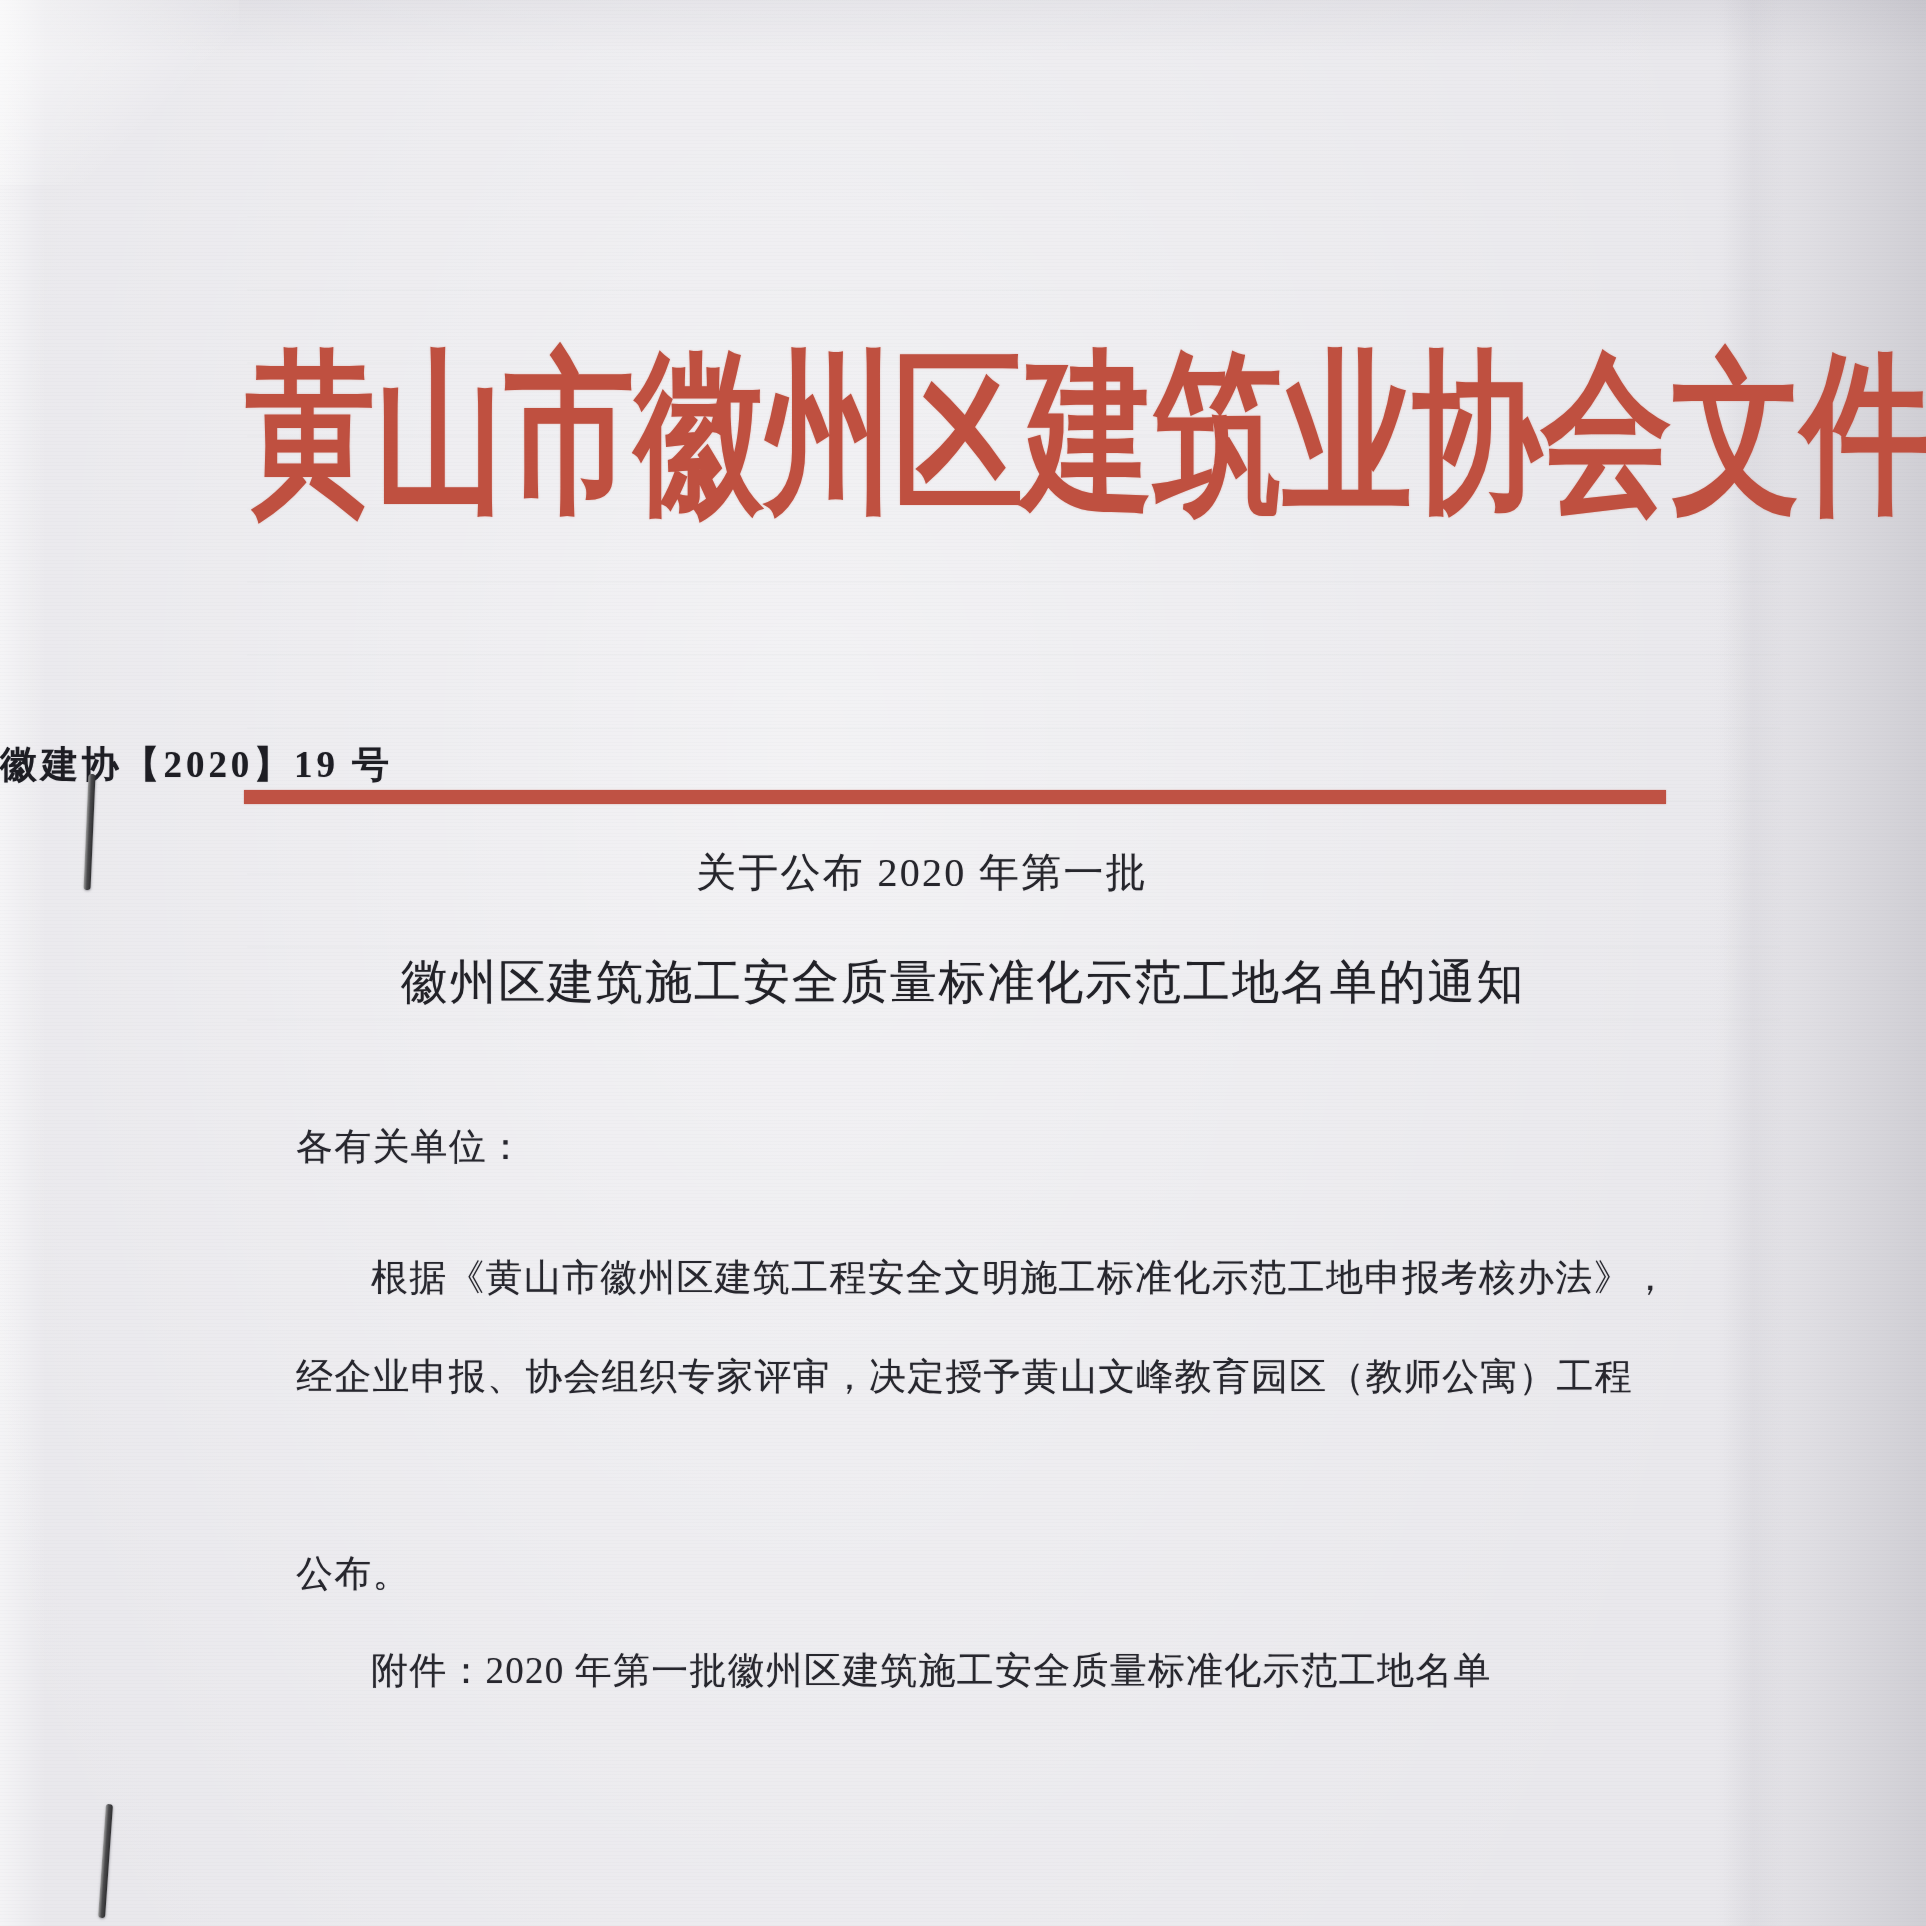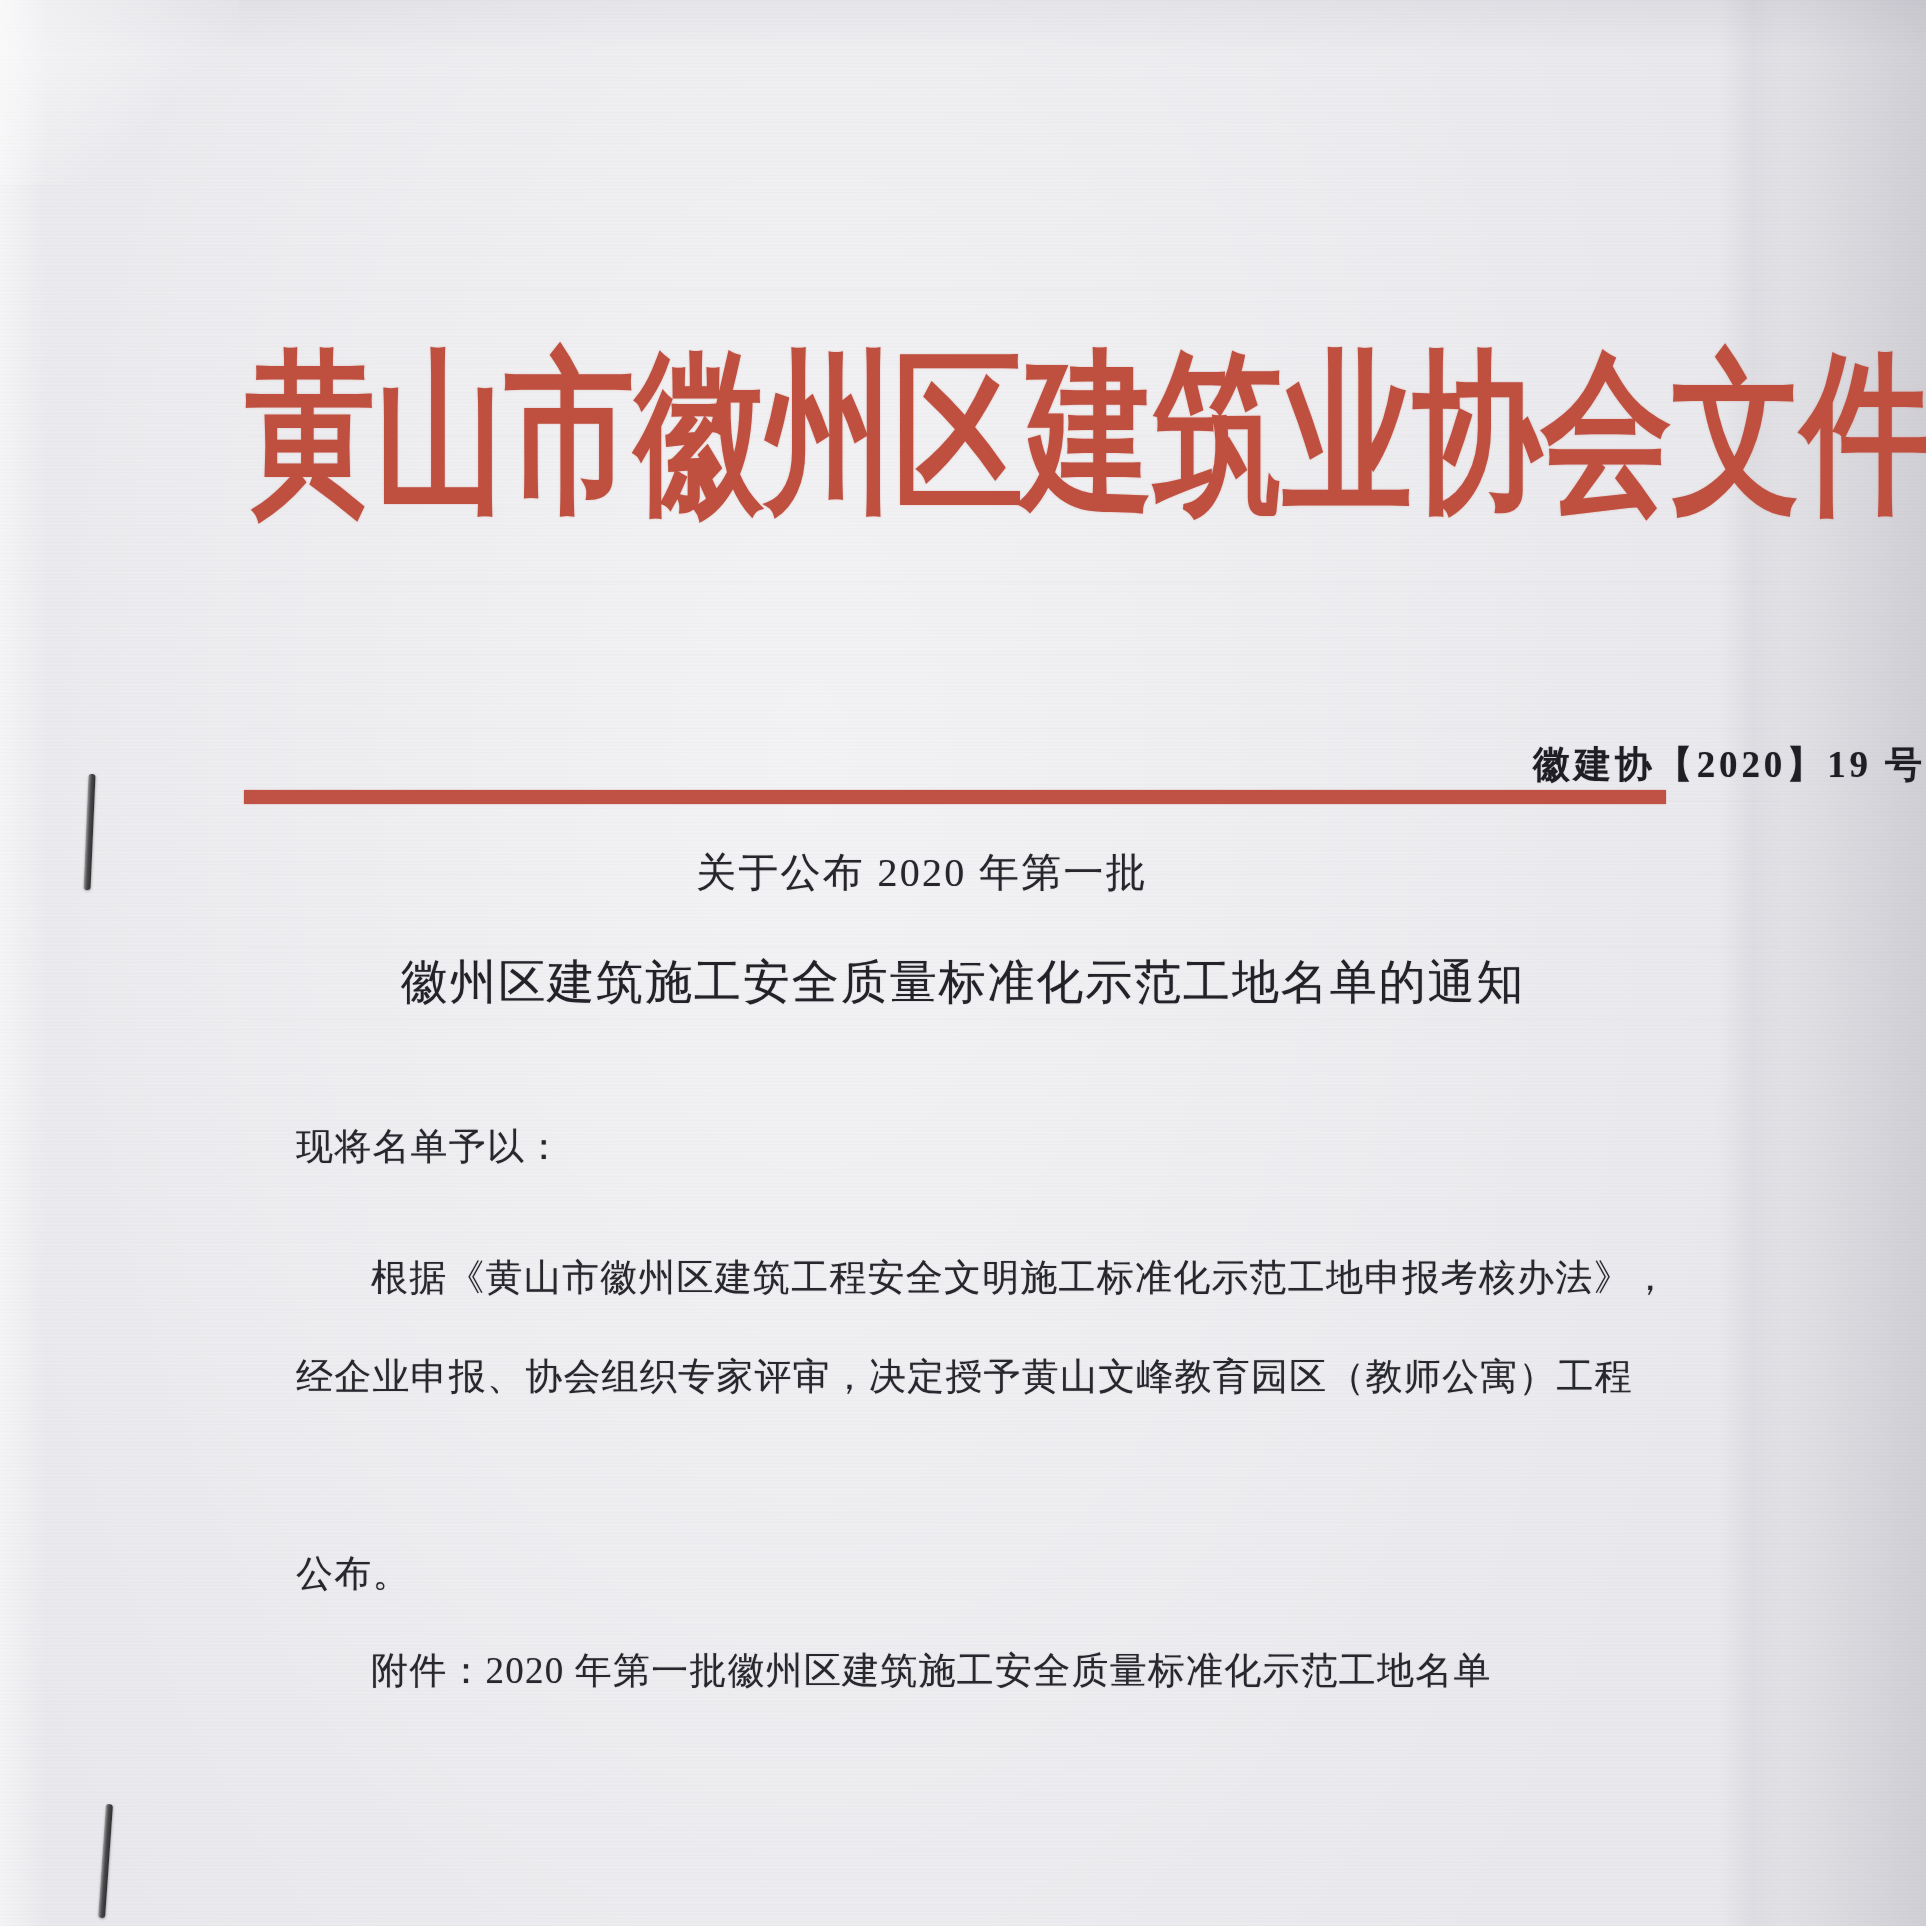--- a/index.html
+++ b/index.html
@@ -41,21 +41,21 @@
     text-align:center;
     font-size:174px;font-weight:700;
     color:#bf5040;
     letter-spacing:0px;
     white-space:nowrap;
     transform:scaleX(0.745);transform-origin:50% 50%;
     text-shadow:0 0 2.3px rgba(191,80,64,0.35);
   }
   .doc-number{
     position:absolute;left:0;width:1926px;top:740px;
-    text-align:right;font-size:37px;font-weight:700;color:#1e1e24;
+    text-align:left;font-size:37px;font-weight:700;color:#1e1e24;
     letter-spacing:3.9px;white-space:nowrap;
     text-shadow:0 0 1.2px rgba(30,30,40,0.35);
   }
   .red-rule{
     position:absolute;left:244px;top:790px;width:1422px;height:13.5px;
     background:#bf5244;
     box-shadow:0 0 1.5px rgba(191,82,68,0.5);
   }
   .subject-1{
     position:absolute;left:0;width:1844px;top:845px;
@@ -104,21 +104,21 @@
 
   <div class="big-title">黄山市徽州区建筑业协会文件</div>
 
   <div class="doc-number">徽建协【2020】19 号</div>
 
   <div class="red-rule"></div>
 
   <div class="subject-1">关于公布 2020 年第一批</div>
   <div class="subject-2">徽州区建筑施工安全质量标准化示范工地名单的通知</div>
 
-  <div class="bodytext salutation">现将名单予以：</div>
+  <div class="bodytext salutation">各有关单位：</div>
   <div class="bodytext bl2">经企业申报、协会组织专家评审，决定授予黄山文峰教育园区（教师公寓）工程</div>
   <div class="bodytext bl1">根据《黄山市徽州区建筑工程安全文明施工标准化示范工地申报考核办法》，</div>
   <div class="bodytext bl4">公布。</div>
   <div class="bodytext attachment">附件：2020 年第一批徽州区建筑施工安全质量标准化示范工地名单</div>
 
   <svg class="stamp" viewBox="-1060 -1060 2120 2120" xmlns="http://www.w3.org/2000/svg">
     <defs>
       <path id="ringPath" d="M -380.6 177.5 A 420 420 0 1 1 380.6 177.5" fill="none"></path>
       <path id="serialPath" d="M -233.3 233.3 A 330 330 0 0 0 233.3 233.3" fill="none"></path>
     </defs>

